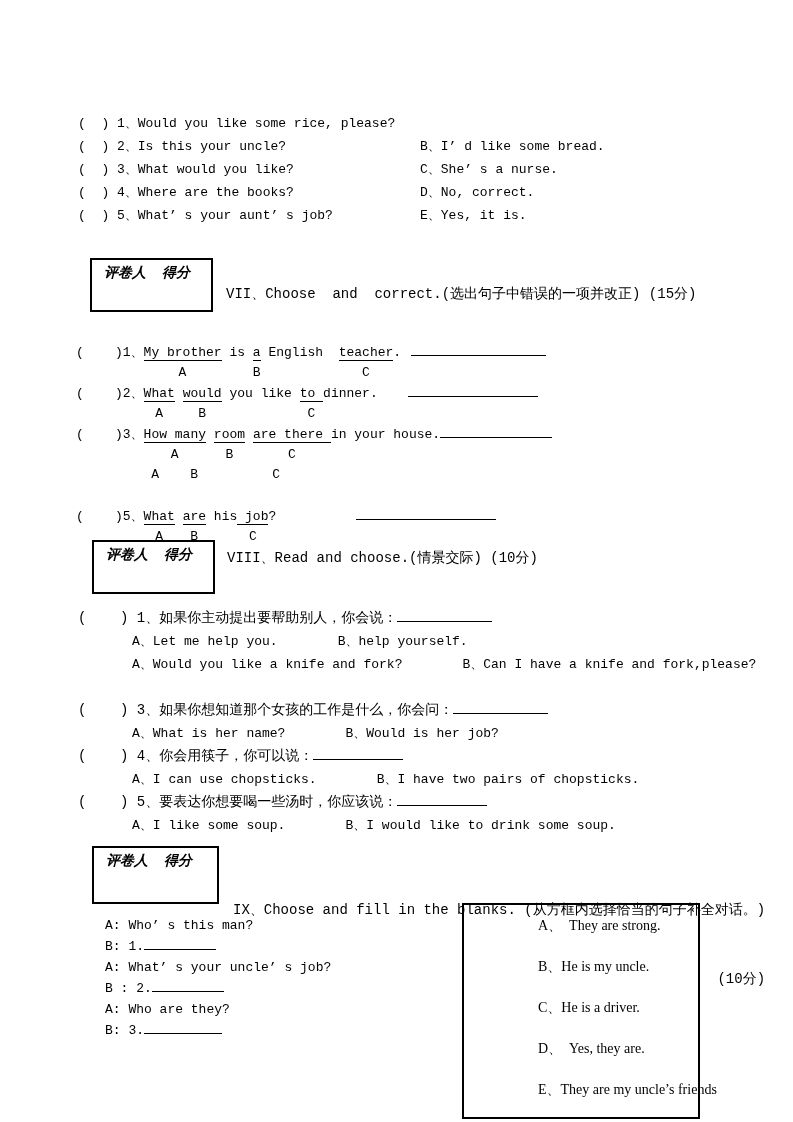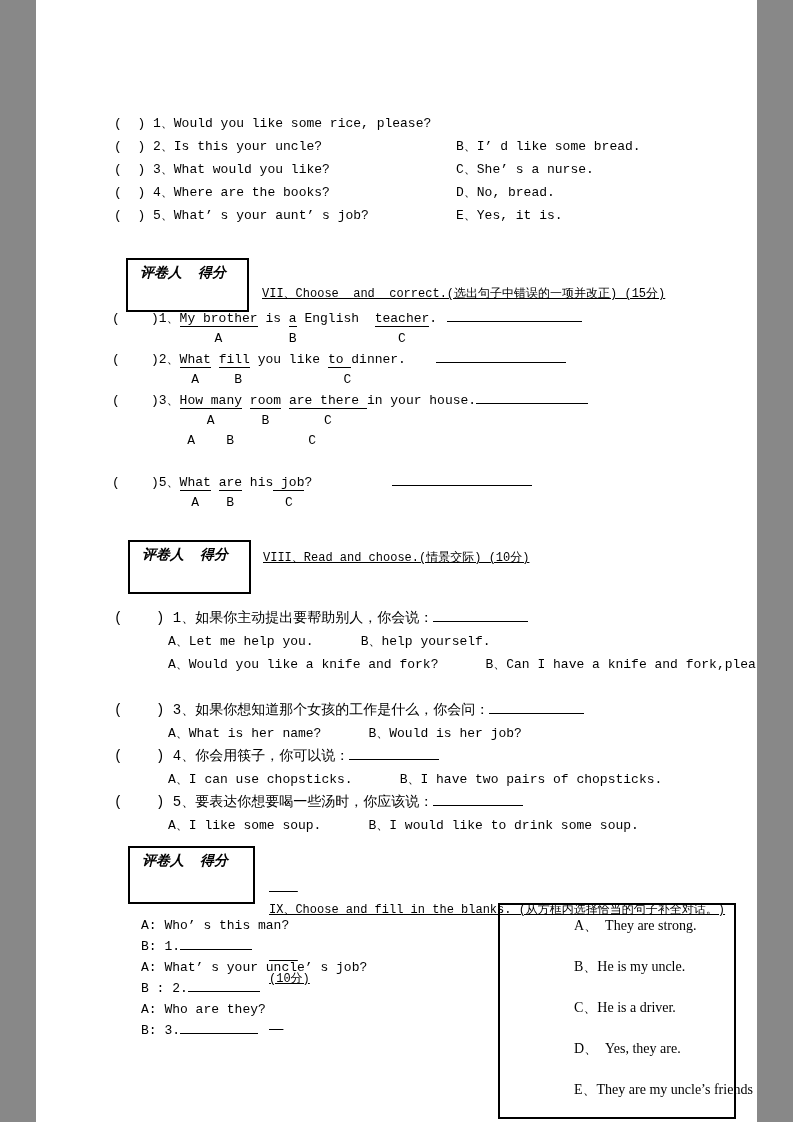--- a/index.html
+++ b/index.html
@@ -1,63 +1,62 @@
 <!DOCTYPE html>
 <html><head>
 <meta charset="utf-8">
 <style>
   html,body{margin:0;padding:0;background:#888;}
   .page{
     position:relative;
-    width:691px;height:1122px;
+    width:793px;height:1122px;
     margin:0 auto;
     background:#ffffff;
     color:#000000;
     font-family:"Liberation Mono","DejaVu Sans Mono",monospace;
     overflow:hidden;
-    padding-left:30px;
   }
   
   .matching{position:absolute;left:78px;top:112px;font-size:13px;}
   .match-row{display:flex;height:23px;line-height:23px;white-space:pre;}
   .m-left{display:inline-block;width:342px;}
   
   .scorebox{
     position:absolute;box-sizing:border-box;
     border:2px solid #000;
     width:123px;height:54px;
     display:flex;gap:16px;
     padding:4px 0 0 12px;
     font-size:14px;font-weight:bold;
     font-family:"Liberation Sans","DejaVu Sans",sans-serif;
     font-style:italic;
   }
   .box7{left:90px;top:258px;}
   .box8{left:92px;top:540px;}
   .box9{left:92px;top:846px;width:127px;height:58px;}
   
-  .sec-title{position:absolute;font-size:12px;line-height:23px;white-space:pre;text-decoration:underline;}
+  .sec-title{position:absolute;font-size:14px;line-height:23px;white-space:pre;}
   .t7{left:226px;top:283px;}
   .t8{left:227px;top:547px;}
-  .t9{left:233px;top:853px;}
+  .t9{left:233px;top:853px;text-align:right;}
   
-  #q7{position:absolute;left:76px;top:308px;font-size:13px;font-family:Liberation Mono, monospace;}
+  #q7{position:absolute;left:76px;top:342px;font-size:13px;font-family:Liberation Mono, monospace;}
   .q7{height:41px;}
   .sentence{line-height:21px;white-space:pre;position:relative;}
   .seg{white-space:pre;}
   .u{border-bottom:1px solid #000;}
   .blank{display:inline-block;border-bottom:1px solid #000;height:12px;}
   .letters{position:relative;height:20px;}
   .letter{position:absolute;top:0;line-height:20px;font-size:13px;}
   
   #q8{position:absolute;left:78px;top:607px;font-size:14px;}
   .q8{height:46px;}
   .q8-line{line-height:23px;white-space:pre;}
   .q8-opts{line-height:23px;white-space:pre;padding-left:54px;font-size:13px;}
-  .opt+.opt{margin-left:47px;}
+  .opt+.opt{margin-left:60px;}
   
   #dialogue{position:absolute;left:105px;top:915px;font-size:13px;}
   .dlg-line{line-height:21px;white-space:pre;}
   
   #optbox{
     position:absolute;left:462px;top:903px;
     width:238px;height:216px;box-sizing:border-box;
     border:2px solid #000;
     padding:0 0 0 33px;
     font-family:"Liberation Serif","DejaVu Serif",serif;
@@ -67,40 +66,40 @@
 </style>
 </head>
 <body>
 
 <div class="page">
 
   <section class="matching" id="matching">
       <div class="match-row"><span class="m-left">(  ) 1、Would you like some rice, please?</span></div>
       <div class="match-row"><span class="m-left">(  ) 2、Is this your uncle?</span><span class="m-right">B、I’ d like some bread.</span></div>
       <div class="match-row"><span class="m-left">(  ) 3、What would you like?</span><span class="m-right">C、She’ s a nurse.</span></div>
-      <div class="match-row"><span class="m-left">(  ) 4、Where are the books?</span><span class="m-right">D、No, bread.</span></div>
+      <div class="match-row"><span class="m-left">(  ) 4、Where are the books?</span><span class="m-right">D、No, correct.</span></div>
       <div class="match-row"><span class="m-left">(  ) 5、What’ s your aunt’ s job?</span><span class="m-right">E、Yes, it is.</span></div>
     </section>
 
   <div class="scorebox box7">
     <span>评卷人</span>
     <span>得分</span>
   </div>
   <div class="sec-title t7">VII、Choose  and  correct.(选出句子中错误的一项并改正) (15分)</div>
   <div id="q7">
       <div class="q7">
         <div class="sentence"><span class="seg">(    )1、</span><span class="seg u choice">My brother</span><span class="seg"> is </span><span class="seg u choice">a</span><span class="seg"> English  </span><span class="seg u choice">teacher</span><span class="seg">.</span><span class="blank" style="width: 135px; margin-left: 10px;"></span></div>
         <div class="letters">
           <span class="letter" style="left: 102.617px;">A</span>
           <span class="letter" style="left: 176.75px;">B</span>
           <span class="letter" style="left: 285.977px;">C</span>
         </div>
       </div>
       <div class="q7">
-        <div class="sentence"><span class="seg">(    )2、</span><span class="seg u choice">What</span><span class="seg"> </span><span class="seg u choice">fill</span><span class="seg"> you like </span><span class="seg u choice">to </span><span class="seg">dinner.</span><span class="blank" style="width: 130px; margin-left: 30px;"></span></div>
+        <div class="sentence"><span class="seg">(    )2、</span><span class="seg u choice">What</span><span class="seg"> </span><span class="seg u choice">would</span><span class="seg"> you like </span><span class="seg u choice">to </span><span class="seg">dinner.</span><span class="blank" style="width: 130px; margin-left: 30px;"></span></div>
         <div class="letters">
           <span class="letter" style="left: 79.2188px;">A</span>
           <span class="letter" style="left: 122.148px;">B</span>
           <span class="letter" style="left: 231.375px;">C</span>
         </div>
       </div>
       <div class="q7">
         <div class="sentence"><span class="seg">(    )3、</span><span class="seg u choice">How many</span><span class="seg"> </span><span class="seg u choice">room</span><span class="seg"> </span><span class="seg u choice">are there </span><span class="seg">in your house.</span><span class="blank" style="width: 112px; margin-left: 0px;"></span></div>
         <div class="letters">
           <span class="letter" style="left: 94.8203px;">A</span>

